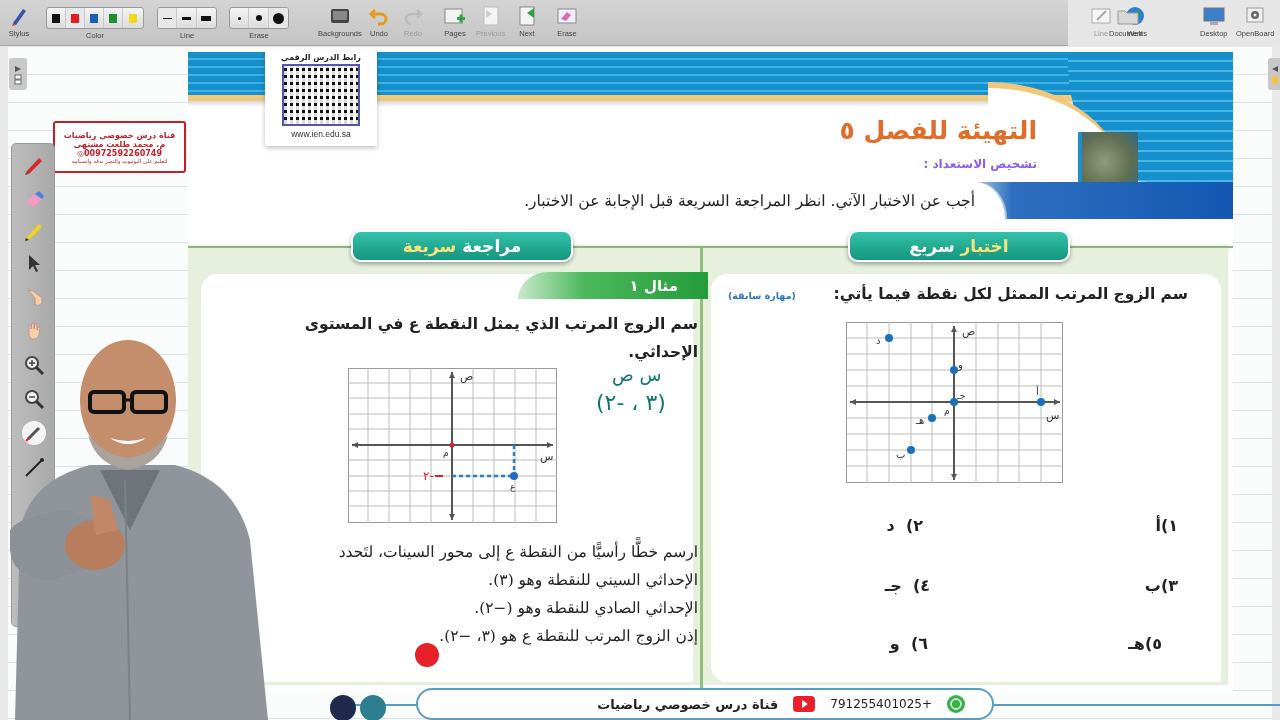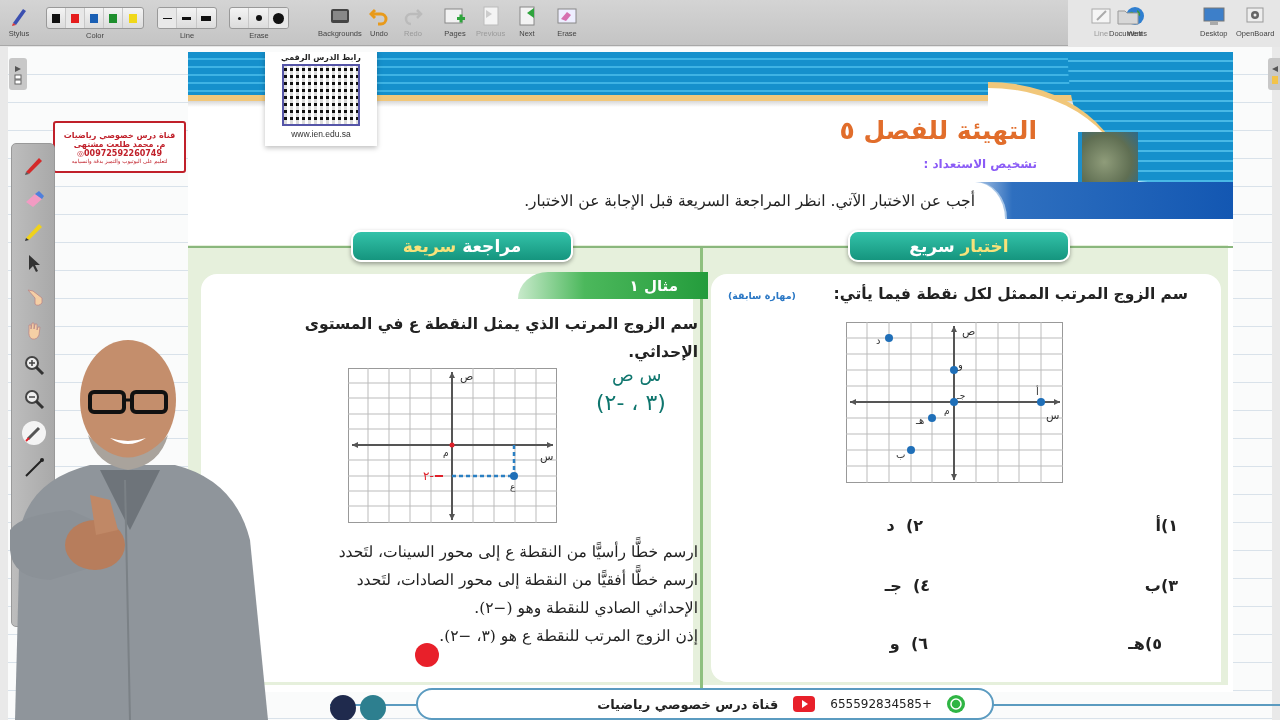--- a/index.html
+++ b/index.html
@@ -362,21 +362,21 @@
       <text x="162" y="122" font-size="9" fill="#333">ع</text>
       <text x="75" y="112" font-size="12" fill="#e0202a">٢-</text>
       <line x1="87" y1="108" x2="95" y2="108" stroke="#e0202a" stroke-width="2"></line>
     </svg>
 
     <div class="handwriting" style="left:424px;top:312px;font-size:18px;">س          ص</div>
     <div class="handwriting" style="left:408px;top:338px;font-size:22px;">(٣ ، -٢)</div>
 
     <div class="expl">
       <span>ارسم خطًّا رأسيًّا من النقطة ع إلى محور السينات، لتَحدد</span>
-      <span>ارسم خطًّا أفقيًّا من النقطة إلى محور الصادات، لتَحدد</span>
+      <span>الإحداثي السيني للنقطة وهو (٣).</span>
       <span>الإحداثي الصادي للنقطة وهو (−٢).</span>
       <span>إذن الزوج المرتب للنقطة ع هو (٣، −٢).</span>
     </div>
 
     <div class="q-right">سم الزوج المرتب الممثل لكل نقطة فيما يأتي:</div>
     <div class="skill">(مهارة سابقة)</div>
 
     <svg style="position:absolute;left:658px;top:270px;" width="218" height="162">
       <rect x="0.5" y="0.5" width="216" height="160" fill="#fff" stroke="#999"></rect>
       <g stroke="#bbb" stroke-width="1">
@@ -529,20 +529,20 @@
   </svg>
 
   <div class="footer-line"></div>
   <div class="fdot" style="left:330px;background:#1f2a4d;"></div>
   <div class="fdot" style="left:360px;background:#2d7f8f;"></div>
   <div class="footer-pill">
     <svg width="20" height="20">
         <circle cx="10" cy="10" r="9" fill="#2fb544"></circle>
         <circle cx="10" cy="10" r="5" fill="none" stroke="#fff" stroke-width="1.5"></circle>
       </svg>
-    <span style="font-weight:normal;font-size:12px;">+655592834585</span>
+    <span style="font-weight:normal;font-size:12px;">+791255401025</span>
     <svg width="24" height="18">
         <rect x="1" y="1" width="22" height="16" rx="4" fill="#e8202a"></rect>
         <path d="M10 5 L16 9 L10 13Z" fill="#fff"></path>
       </svg>
     <span>قناة درس خصوصي رياضيات</span>
   </div>
 </div>
 
 </body></html>

